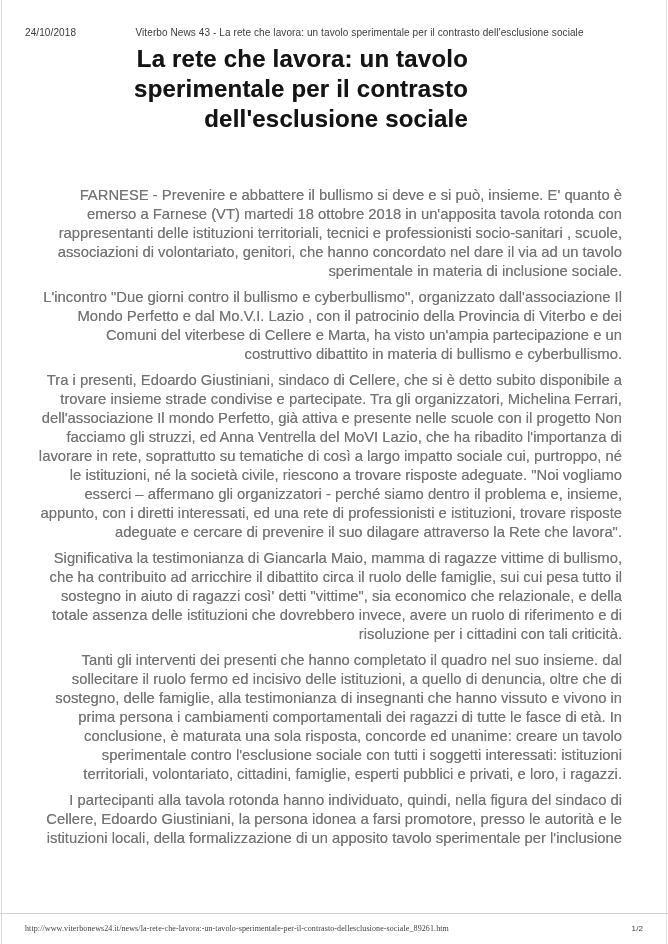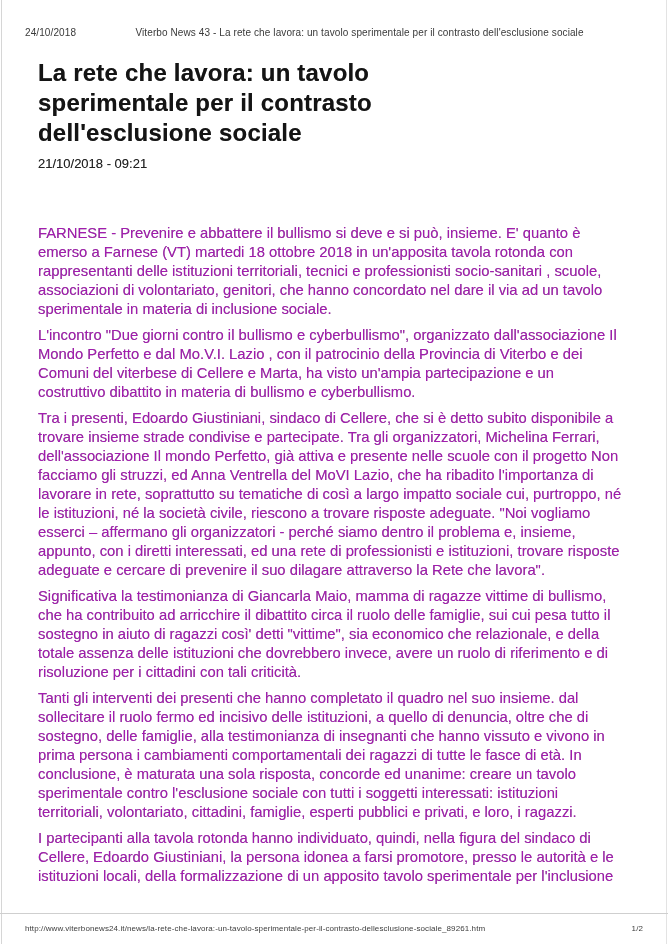--- a/index.html
+++ b/index.html
@@ -54,23 +54,24 @@
   }
   .print-header .ph-title {
     flex: 1 1 auto;
     text-align: center;
     white-space: nowrap;
     overflow: hidden;
   }
   
   .content {
     position: absolute;
-    top: 58px;
+    top: 44px;
     left: 38px;
     width: 592px;
+    text-align: right;
   }
   .article-title {
     margin: 0;
     max-width: 430px;
     font-size: 24px;
     line-height: 30px;
     font-weight: bold;
     color: #141414;
     letter-spacing: 0.2px;
     text-shadow: 0 0 0.6px rgba(20,20,20,0.55);
@@ -83,61 +84,61 @@
     text-shadow: 0 0 0.4px rgba(30,30,30,0.45);
   }
   .article-body {
     margin-top: 52px;
     width: 584px;
   }
   .article-body p {
     margin: 0 0 7px 0;
     font-size: 14.8px;
     line-height: 19px;
-    color: #a21caf;
+    color: #737373;
     text-shadow: 0 0 0.4px rgba(30,30,30,0.45);
   }
   
   .print-footer {
     position: absolute;
     top: 924px;
     left: 25px;
     right: 25px;
     display: flex;
     justify-content: space-between;
     align-items: baseline;
     font-size: 8px;
     line-height: 10px;
     color: #3d3d3d;
     letter-spacing: 0.1px;
   }
   .print-footer .pf-url {
     white-space: nowrap;
     overflow: hidden;
+    font-family: Liberation Serif, serif;
   }
   .print-footer .pf-page {
     flex: 0 0 auto;
     white-space: nowrap;
   }
 </style>
 </head>
 <body>
 
 <div class="scan-edge-left"></div>
 <div class="scan-edge-right"></div>
 <div class="scan-line-bottom"></div>
 
 <div class="print-header">
   <span class="ph-date">24/10/2018</span>
   <span class="ph-title">Viterbo News 43 - La rete che lavora: un tavolo sperimentale per il contrasto dell'esclusione sociale</span>
 </div>
 
 <div class="content">
   <h1 class="article-title">La rete che lavora: un tavolo sperimentale per il contrasto dell'esclusione sociale</h1>
-  <div class="article-datetime">21/10/2018 - 09:21</div>
   <div class="article-body">
     <p>FARNESE - Prevenire e abbattere il bullismo si deve e si può, insieme. E' quanto è emerso a Farnese (VT) martedi 18 ottobre 2018 in un'apposita tavola rotonda con rappresentanti delle istituzioni territoriali, tecnici e professionisti socio-sanitari , scuole, associazioni di volontariato, genitori, che hanno concordato nel dare il via ad un tavolo sperimentale in materia di inclusione sociale.</p>
     <p>L'incontro "Due giorni contro il bullismo e cyberbullismo", organizzato dall'associazione Il Mondo Perfetto e dal Mo.V.I. Lazio , con il patrocinio della Provincia di Viterbo e dei Comuni del viterbese di Cellere e Marta, ha visto un'ampia partecipazione e un costruttivo dibattito in materia di bullismo e cyberbullismo.</p>
     <p>Tra i presenti, Edoardo Giustiniani, sindaco di Cellere, che si è detto subito disponibile a trovare insieme strade condivise e partecipate. Tra gli organizzatori, Michelina Ferrari, dell'associazione Il mondo Perfetto, già attiva e presente nelle scuole con il progetto Non facciamo gli struzzi, ed Anna Ventrella del MoVI Lazio, che ha ribadito l'importanza di lavorare in rete, soprattutto su tematiche di così a largo impatto sociale cui, purtroppo, né le istituzioni, né la società civile, riescono a trovare risposte adeguate. "Noi vogliamo esserci – affermano gli organizzatori - perché siamo dentro il problema e, insieme, appunto, con i diretti interessati, ed una rete di professionisti e istituzioni, trovare risposte adeguate e cercare di prevenire il suo dilagare attraverso la Rete che lavora".</p>
     <p>Significativa la testimonianza di Giancarla Maio, mamma di ragazze vittime di bullismo, che ha contribuito ad arricchire il dibattito circa il ruolo delle famiglie, sui cui pesa tutto il sostegno in aiuto di ragazzi così' detti "vittime", sia economico che relazionale, e della totale assenza delle istituzioni che dovrebbero invece, avere un ruolo di riferimento e di risoluzione per i cittadini con tali criticità.</p>
     <p>Tanti gli interventi dei presenti che hanno completato il quadro nel suo insieme. dal sollecitare il ruolo fermo ed incisivo delle istituzioni, a quello di denuncia, oltre che di sostegno, delle famiglie, alla testimonianza di insegnanti che hanno vissuto e vivono in prima persona i cambiamenti comportamentali dei ragazzi di tutte le fasce di età. In conclusione, è maturata una sola risposta, concorde ed unanime: creare un tavolo sperimentale contro l'esclusione sociale con tutti i soggetti interessati: istituzioni territoriali, volontariato, cittadini, famiglie, esperti pubblici e privati, e loro, i ragazzi.</p>
     <p>I partecipanti alla tavola rotonda hanno individuato, quindi, nella figura del sindaco di Cellere, Edoardo Giustiniani, la persona idonea a farsi promotore, presso le autorità e le istituzioni locali, della formalizzazione di un apposito tavolo sperimentale per l'inclusione</p>
   </div>
 </div>
 

